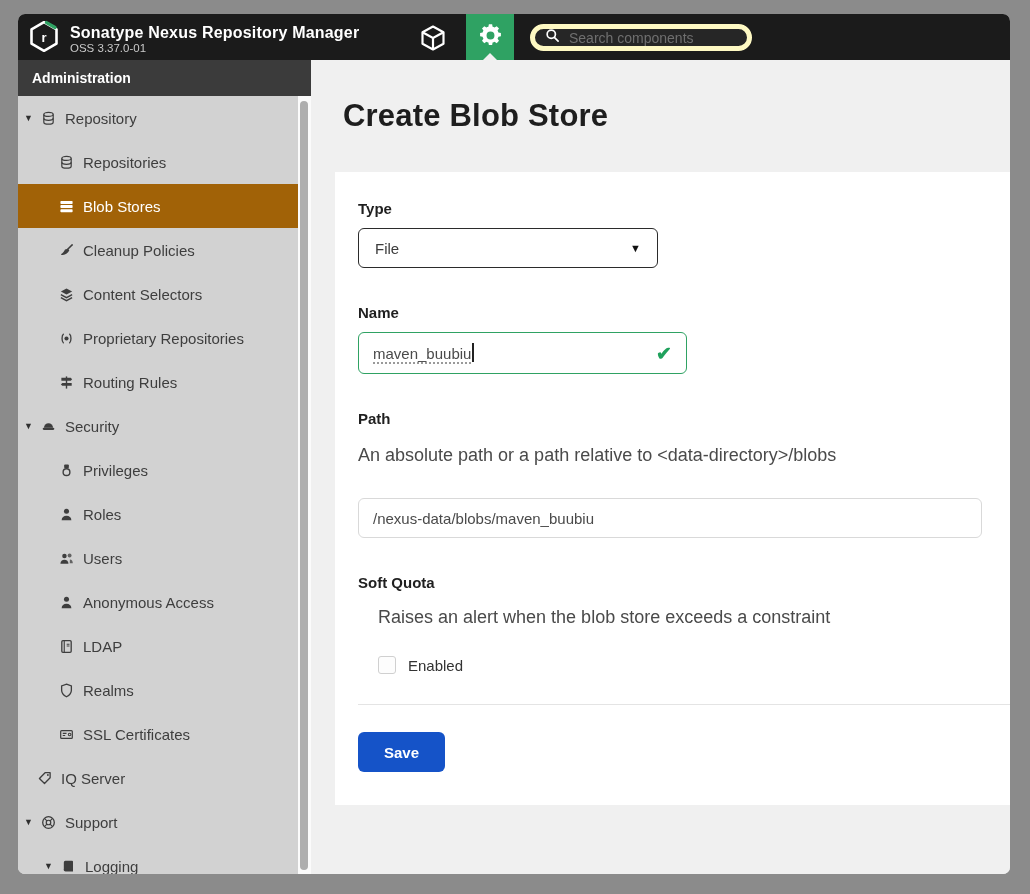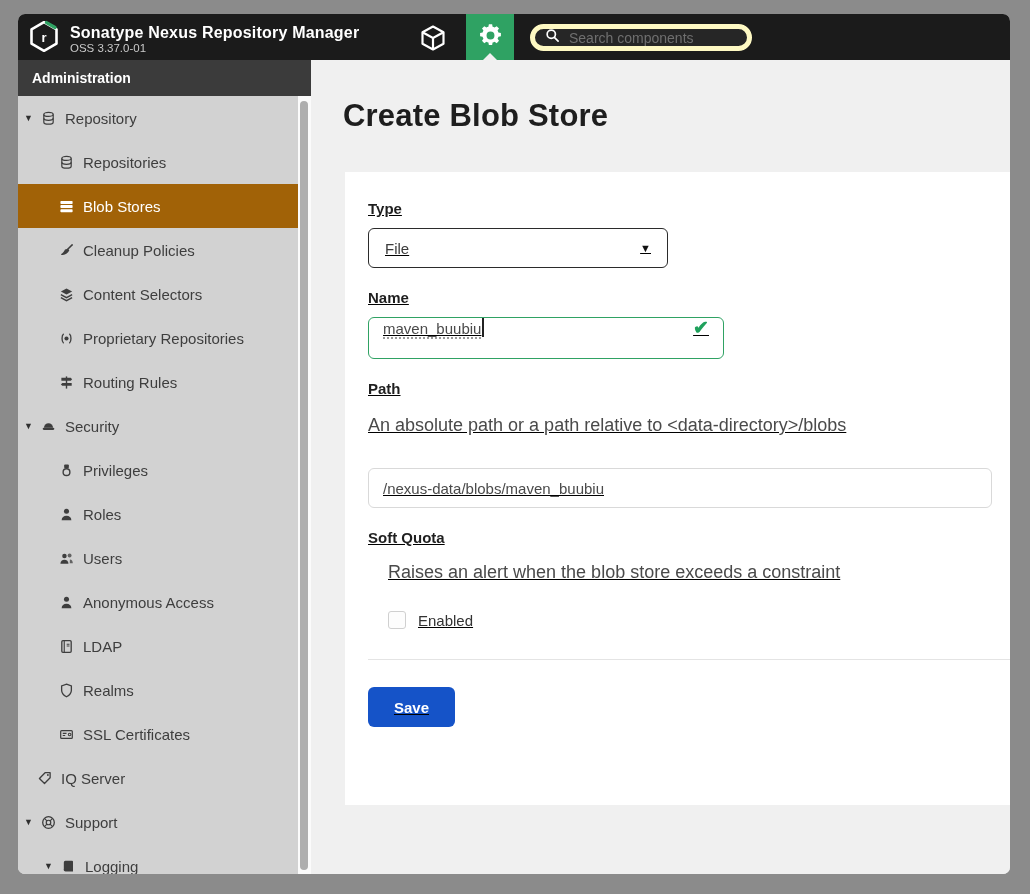--- a/index.html
+++ b/index.html
@@ -46,36 +46,36 @@
   .nav-item.lvl0.no-caret{padding-left:18px;}
   .nav-item.lvl1{padding-left:40px;}
   .nav-item.lvl1.has-caret{padding-left:26px;}
   .nav-item.selected{background:#a16207;color:#fff;}
   .scrollstrip{position:absolute;top:36px;right:0;width:13px;bottom:0;background:#fbfbfb;}
   .scrollthumb{position:absolute;left:2px;top:5px;bottom:4px;width:8px;background:#aeaeae;border-radius:4px;}
   
   .main{position:absolute;left:293px;top:46px;right:0;bottom:0;background:#f0f0f0;overflow:hidden;}
   .page-title{position:absolute;left:32px;top:38px;font-size:31px;font-weight:600;color:#1e1e1e;letter-spacing:.2px;}
   .card{
-    position:absolute;left:34px;top:112px;right:-2px;height:633px;background:#fff;
-    padding:28px 26px 24px 23px;box-sizing:border-box;text-decoration:underline;
+    position:absolute;left:24px;top:112px;right:-2px;height:633px;background:#fff;
+    padding:28px 26px 24px 23px;box-sizing:border-box;
   }
   .form-label{display:block;font-size:15px;font-weight:700;color:#1f1f1f;line-height:18px;}
   .mb10{margin-bottom:10px;} .mb18{margin-bottom:18px;} .mb24{margin-bottom:16px;}
-  .mb30{margin-bottom:30px;margin-left:20px;} .mb34{margin-bottom:34px;} .mb36{margin-bottom:21px;}
+  .mb30{margin-bottom:30px;margin-left:20px;} .mb34{margin-bottom:34px;} .mb36{margin-bottom:36px;}
   .help-text{font-size:18px;color:#4a4a4a;line-height:18px;}
   .select-box{
     width:300px;height:40px;border:1.5px solid #2b2b2b;border-radius:6px;background:#fff;
     display:flex;align-items:center;justify-content:space-between;
     padding:0 16px;box-sizing:border-box;font-size:15px;color:#3c3c3c;cursor:pointer;
   }
   .select-caret{font-size:11px;color:#111;}
   .name-box{
-    width:356px;height:42px;border:1.5px solid #2FA263;border-radius:6px;background:#fff;
-    display:flex;justify-content:space-between;
+    width:329px;height:42px;border:1.5px solid #2FA263;border-radius:6px;background:#fff;
+    display:flex;align-items:center;justify-content:space-between;
     padding:0 14px;box-sizing:border-box;font-size:15px;color:#4a4a4a;cursor:text;
   }
   .name-text{border-bottom:2px dotted #9a9a9a;line-height:19px;}
   .txt-cursor{display:inline-block;width:1.5px;height:19px;background:#222;margin-left:1px;vertical-align:text-bottom;}
   .valid-check{color:#1FA15C;font-size:19px;font-weight:bold;line-height:19px;}
   .path-input{
     width:624px;height:40px;border:1px solid #d9d9d9;border-radius:6px;background:#fff;
     padding:0 14px;box-sizing:border-box;font-size:15px;color:#4a4a4a;outline:none;
     font-family:"Liberation Sans",sans-serif;display:block;
   }

